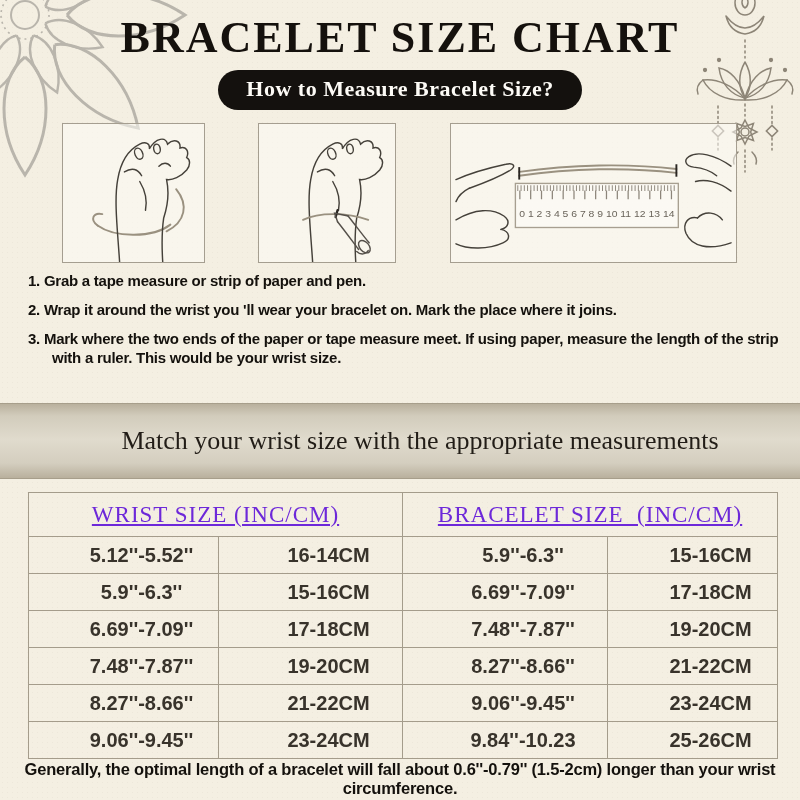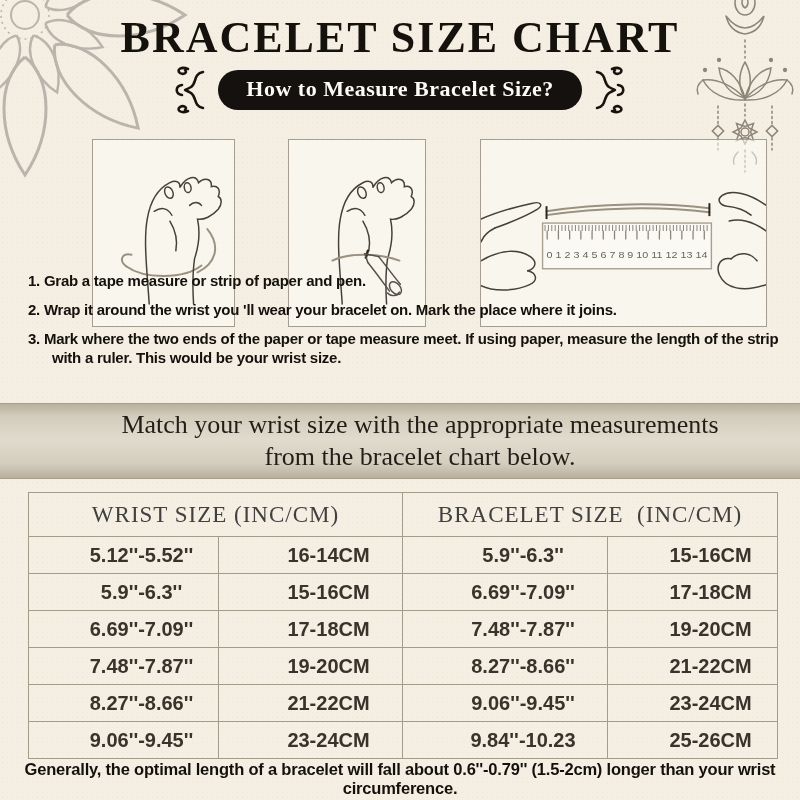--- a/index.html
+++ b/index.html
@@ -14,34 +14,34 @@
   #mandala{top:-18px;left:-18px;width:225px;height:225px;}
   #lotus-ornament{top:0;left:688px;width:115px;height:185px;}
 
   .title{
     position:absolute;top:12px;left:0;width:800px;text-align:center;
     font-family:"Liberation Serif",serif;font-weight:700;font-size:44px;
     letter-spacing:2px;color:#15110d;
   }
   .badge-row{
     position:absolute;top:68px;left:0;width:800px;height:44px;
-    display:flex;justify-content:center;align-items:center;gap:12px;
+    display:flex;justify-content:center;align-items:center;gap:12px;flex-direction:column;
   }
   .badge{
     background:#14110e;color:#fdfbf6;
     font-family:"Liberation Serif",serif;font-weight:700;font-size:22px;
     padding:6px 28px 8px;border-radius:24px;letter-spacing:0.5px;
   }
   .flourish{width:34px;height:50px;}
   .flourish.right{transform:scaleX(-1);}
 
   .boxes{position:absolute;top:123px;left:0;width:800px;height:146px;}
   .illus-box{
-    position:absolute;top:16px;height:188px;border:1.5px solid #a59e90;
-    background:rgba(253,251,245,0.55);box-sizing:border-box;margin-left:30px;
+    position:absolute;top:0;height:140px;border:1.5px solid #a59e90;
+    background:rgba(253,251,245,0.55);box-sizing:border-box;
   }
   #box-wrap{left:62px;width:143px;}
   #box-mark{left:258px;width:138px;}
   #box-ruler{left:450px;width:287px;}
   .illus-box svg{width:100%;height:100%;display:block;}
 
   .steps{
     position:absolute;top:271px;left:28px;width:756px;
     font-size:15px;font-weight:600;letter-spacing:-0.25px;color:#14110d;
   }
@@ -55,21 +55,21 @@
     font-family:"Liberation Serif",serif;font-size:26px;color:#221d17;line-height:1.24;padding-left:40px;
   }
 
   table.size-table{
     position:absolute;top:492px;left:28px;width:749px;
     border-collapse:collapse;table-layout:fixed;
   }
   .size-table th,.size-table td{border:1px solid #a49c8b;padding:0;text-align:center;}
   .size-table th{
     font-family:"Liberation Serif",serif;font-weight:400;font-size:23px;
-    letter-spacing:1px;height:43px;color:#404040;white-space:pre;
+    letter-spacing:1px;height:43px;color:#6d28d9;white-space:pre;text-decoration:underline;
   }
   .size-table td{
     font-size:20px;font-weight:600;color:#38332b;height:36px;letter-spacing:0;padding-left:36px;
   }
 
   .footer-note{
     position:absolute;top:760px;left:0;width:800px;text-align:center;
     font-size:16.5px;font-weight:600;letter-spacing:-0.2px;color:#14110d;
   }
   .line{stroke:#45413a;fill:none;stroke-width:1.5;stroke-linecap:round;}
@@ -219,21 +219,20 @@
 </div>
 
 <div class="steps">
   <div class="step">1. Grab a tape measure or strip of paper and pen.</div>
   <div class="step">2. Wrap it around the wrist you 'll wear your bracelet on. Mark the place where it joins.</div>
   <div class="step">3. Mark where the two ends of the paper or tape measure meet. If using paper, measure the length of the strip with a ruler. This would be your wrist size.</div>
 </div>
 
 <div class="banner">
   <div>Match your wrist size with the appropriate measurements</div>
-  <div>from the bracelet chart below.</div>
 </div>
 
 <table class="size-table">
   <colgroup>
     <col style="width:190px">
       <col style="width:184px">
       <col style="width:205px">
       <col style="width:170px">
   </colgroup>
   <tbody>

